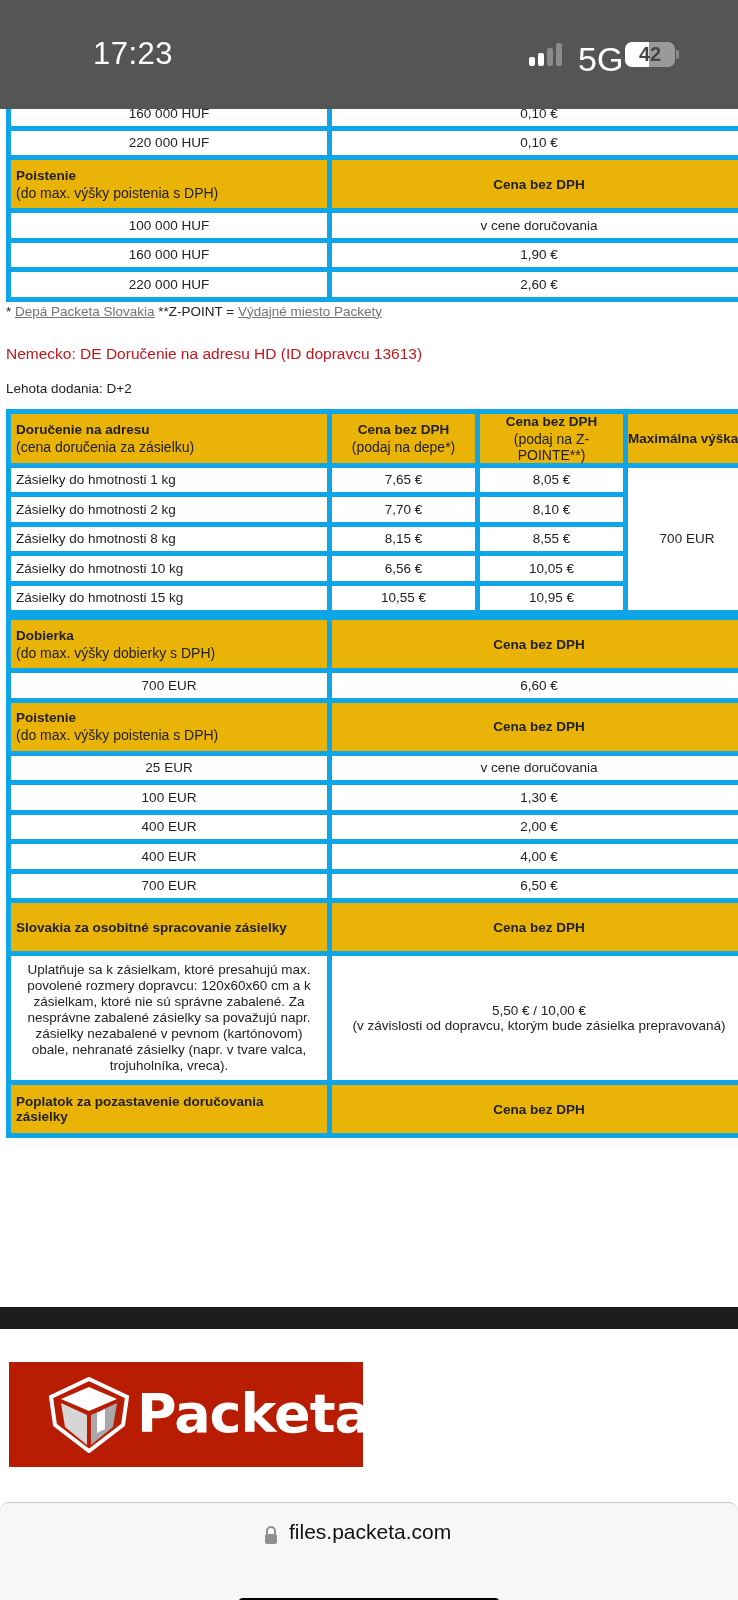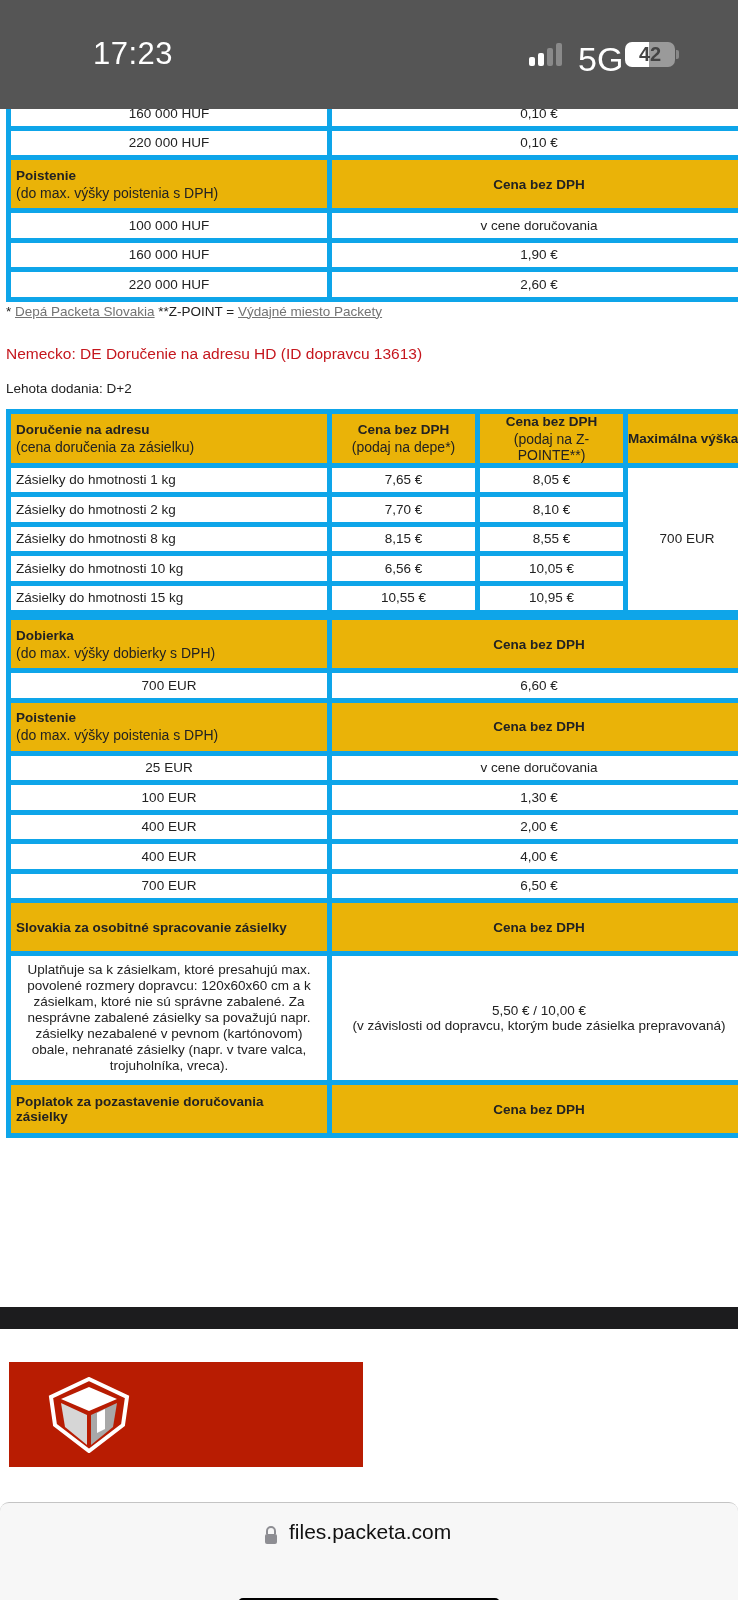--- a/index.html
+++ b/index.html
@@ -248,20 +248,21 @@
 <div class="darkbar"></div>
 
 <div class="logo">
   <svg width="84" height="76" viewBox="0 0 84 76">
     <path d="M42 2 L80 20 L76 48 L42 74 L8 48 L4 20 Z" fill="none" stroke="#fff" stroke-width="4"></path>
     <path d="M42 10 L70 22 L42 34 L14 22 Z" fill="#ffffff"></path>
     <path d="M14 26 L40 38 L40 68 L18 50 Z" fill="#d6d6d6"></path>
     <path d="M44 38 L70 26 L66 50 L44 68 Z" fill="#a8a8a8"></path>
     <path d="M50 36 L58 32 L58 52 L50 56 Z" fill="#fff"></path>
   </svg>
+  <div class="word">Packeta</div>
 </div>
 
 <div class="urlbar">
   <svg class="lock" width="14" height="18" viewBox="0 0 14 18">
     <path d="M3 8 V5 a4 4 0 0 1 8 0 V8" fill="none" stroke="#8e8e93" stroke-width="2"></path>
     <rect x="1" y="8" width="12" height="10" rx="2" fill="#8e8e93"></rect>
   </svg>
   <div class="url">files.packeta.com</div>
   <div class="homebar"></div>
 </div>

